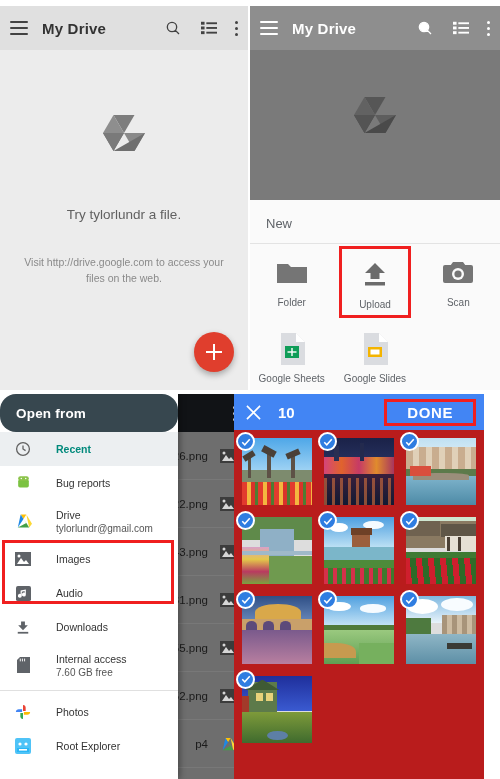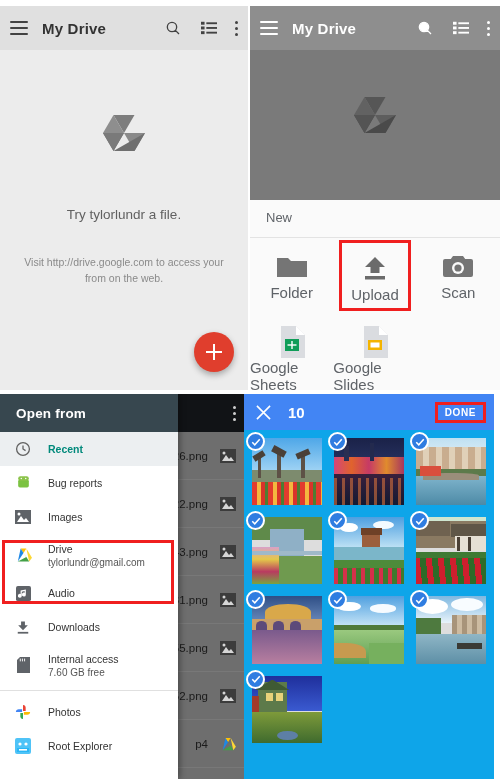--- a/index.html
+++ b/index.html
@@ -54,61 +54,61 @@
   
   #p2 { left: 250px; top: 6px; width: 250px; height: 384px; background:#7a7a7a; }
   #p2 .appbar { height:44px; background:#8e8e8e; display:flex; align-items:center; padding:0 10px; }
   #p2 .ab-title { color:#fff; }
   #p2 .hamb i { background:#fff; }
   #p2 .kebab i { background:#fff; }
   #p2 .ic svg path, #p2 .ic svg rect { fill:#fff; }
   #p2 .scrim { position:relative; height:150px; background:#7a7a7a; }
   #p2 .scrim .drive-logo { top:44px; }
   .newsheet { position:absolute; left:0; right:0; bottom:0; top:194px; background:#fafafa; }
-  .newsheet .nhdr { font-size:13px; color:#5f6368; padding:10px 0 12px 16px; }
+  .newsheet .nhdr { font-size:13px; color:#5f6368; padding:16px 0 12px 16px; }
   .ndiv { height:1px; background:#e3e3e3; margin:0; }
   .ngrid { display:grid; grid-template-columns: repeat(3,1fr); }
   .ncell { display:flex; flex-direction:column; align-items:center; padding:12px 0 8px; }
-  .ncell .nlabel { font-size:15px; color:#5f6368; }
+  .ncell .nlabel { font-size:10px; color:#5f6368; margin-top:7px; }
   .ncell .nicon { height:34px; display:flex; align-items:center; justify-content:center; }
   #upload-cell { border:3px solid #f01f1f; margin: 2px 6px; padding:9px 0 5px; }
 
   
   #p3 { left:0px; top:394px; width:248px; height:385px; background:#6b6b6b; }
   
   #p3 .backlist { position:absolute; inset:0; background:#6e6e6e; }
   #p3 .bl-bar { height:38px; background:#111316; display:flex; align-items:center; justify-content:flex-end; padding-right:12px;}
   #p3 .bl-bar .kebab i { background:#cfcfcf; }
   .flrow { height:48px; display:flex; align-items:center; justify-content:flex-end;
            padding-right:12px; gap:12px; border-bottom:1px solid rgba(255,255,255,.07); }
   .flname { font-size:11.5px; color:#1b1b1b; }
   .flicon { width:16px; height:14px; }
   
   .drawer { position:absolute; left:0; top:0; width:178px; bottom:0; background:#fff;
             box-shadow: 2px 0 6px rgba(0,0,0,.35); }
-  .drawer .dhdr { height:38px; background:#37474f; display:flex; align-items:center; padding-left:16px; }
+  .drawer .dhdr { height:38px; background:#37474f; display:flex; align-items:center; padding-left:16px;border-radius:16px; }
   .drawer .dhdr span { color:#fff; font-size:13.5px; font-weight:700; letter-spacing:.2px;}
-  .ditem { height:34px; display:flex; align-items:center; padding-left:14px; gap:16px; }
+  .ditem { height:34px; display:flex; align-items:center; padding-left:14px; gap:24px; }
   .ditem.two { height:42px; }
   .ditem .dlabel { font-size:10.5px; color:#333; line-height:1.35; }
   .ditem .dsub { font-size:10px; color:#555; }
   .ditem.active { background:#eceff1; }
   .ditem.active .dlabel { color:#00897b; font-weight:600; }
   .dico { width:18px; height:18px; display:flex; align-items:center; justify-content:center; flex:0 0 18px;}
   .dsep { height:1px; background:#e0e0e0; margin:4px 0; }
   #drawer-hl { position:absolute; left:2px; top:146px; width:172px; height:64px;
                border:3px solid #f01f1f; pointer-events:none; }
 
   
-  #p4 { left:244px; top:394px; width:250px; height:385px; background:#0ea5e9; }
+  #p4 { left:234px; top:394px; width:250px; height:385px; background:#b91c1c; }
   #p4 .bluebar { height:36px; background:#4285f4; display:flex; align-items:center; padding:0 8px; gap:14px; }
   #p4 .bluebar .cnt { color:#fff; font-size:15px; font-weight:600; }
   #p4 .bluebar .sp { flex:1 1 auto; }
-  .donebtn { color:#fff; font-size:10px; font-weight:700; letter-spacing:.6px;
-             border:3px solid #f01f1f; padding:2px 7px; }
+  .donebtn { color:#fff; font-size:15px; font-weight:700; letter-spacing:.6px;
+             border:3px solid #f01f1f; padding:2px 20px; }
   .pgrid { display:grid; grid-template-columns: repeat(3, 1fr); gap:0px; padding:2px; }
   .pcell { position:relative; padding:6px; }
   .thumb { position:relative; width:100%; padding-top:96%; overflow:hidden; background:#ddd; }
   .thumb .sky, .thumb .ground, .thumb .mid, .thumb .obj { position:absolute; }
   .check { position:absolute; left:0px; top:0px; width:19px; height:19px; border-radius:50%;
            background:#2f7de1; border:2px solid #fff; display:flex; align-items:center; justify-content:center; z-index:3;}
   .check svg { width:10px; height:10px; }
 </style>
 </head>
 <body>
@@ -155,21 +155,21 @@
           <polygon points="31,21 52,21 41.5,39" fill="#8a8a8a"></polygon>
           <polygon points="20.5,39 41.5,39 52,21" fill="#6f6f6f"></polygon>
           <polygon points="10,21 20.5,39 31,21" fill="#7a7a7a"></polygon>
         </svg>
       </div>
       <div class="welcome">
         <div>Try tylorlundr a file.</div>
       </div>
       <div class="subtext">
         <div>Visit http://drive.google.com to access your</div>
-        <div>from on the web.</div>
+        <div>files on the web.</div>
       </div>
       <div class="fab">
         <span class="plus"></span>
       </div>
     </div>
   </div>
 
   <div class="panel" id="p2">
     <div class="appbar">
       <div class="hamb">
@@ -385,45 +385,45 @@
           <svg width="15" height="16" viewBox="0 0 16 18">
               <rect x="2" y="5" width="12" height="9" rx="2" fill="#7cc242"></rect>
               <rect x="2" y="1.5" width="12" height="5" rx="2.5" fill="#8bc34a"></rect>
               <circle cx="5.5" cy="4" r=".8" fill="#fff"></circle>
               <circle cx="10.5" cy="4" r=".8" fill="#fff"></circle>
             </svg>
         </span>
         <span class="dlabel">Bug reports</span>
       </div>
 
-      <div class="ditem">
-        <span class="dico">
-          <svg width="16" height="14" viewBox="0 0 16 14">
-              <rect width="16" height="14" fill="#5f6368"></rect>
-              <polygon points="2,12 6,6 9,10 11,8 14,12" fill="#fff"></polygon>
-              <circle cx="4" cy="4" r="1.5" fill="#fff"></circle>
-            </svg>
-        </span>
-        <span class="dlabel">Images</span>
-      </div>
-
       <div class="ditem two">
         <span class="dico">
           <svg width="17" height="16" viewBox="0 0 18 16">
             <polygon points="6,1 12,1 9,6" fill="#ffc107"></polygon>
             <polygon points="6,1 9,6 3,15" fill="#1e88e5"></polygon>
             <polygon points="3,15 15,15 12,10" fill="#43a047"></polygon>
             <polygon points="9,6 15,15 12,10" fill="#4caf50"></polygon>
             <polygon points="12,1 18,11 15,15" fill="#fdd835"></polygon>
           </svg>
         </span>
         <span>
           <span class="dlabel" style="display:block">Drive</span>
           <span class="dsub" style="display:block">tylorlundr@gmail.com</span>
         </span>
+      </div>
+
+      <div class="ditem">
+        <span class="dico">
+          <svg width="16" height="14" viewBox="0 0 16 14">
+              <rect width="16" height="14" fill="#5f6368"></rect>
+              <polygon points="2,12 6,6 9,10 11,8 14,12" fill="#fff"></polygon>
+              <circle cx="4" cy="4" r="1.5" fill="#fff"></circle>
+            </svg>
+        </span>
+        <span class="dlabel">Images</span>
       </div>
 
 
       <div class="ditem">
         <span class="dico">
           <svg width="15" height="15" viewBox="0 0 16 16">
               <rect width="16" height="16" rx="2" fill="#5f6368"></rect>
               <path d="M10.5 3.8v5.4a2.1 2.1 0 1 1-1.3-1.95V5.4L6.2 6.1v4.3a2.1 2.1 0 1 1-1.3-1.95V4.7z" fill="#fff"></path>
             </svg>
         </span>

